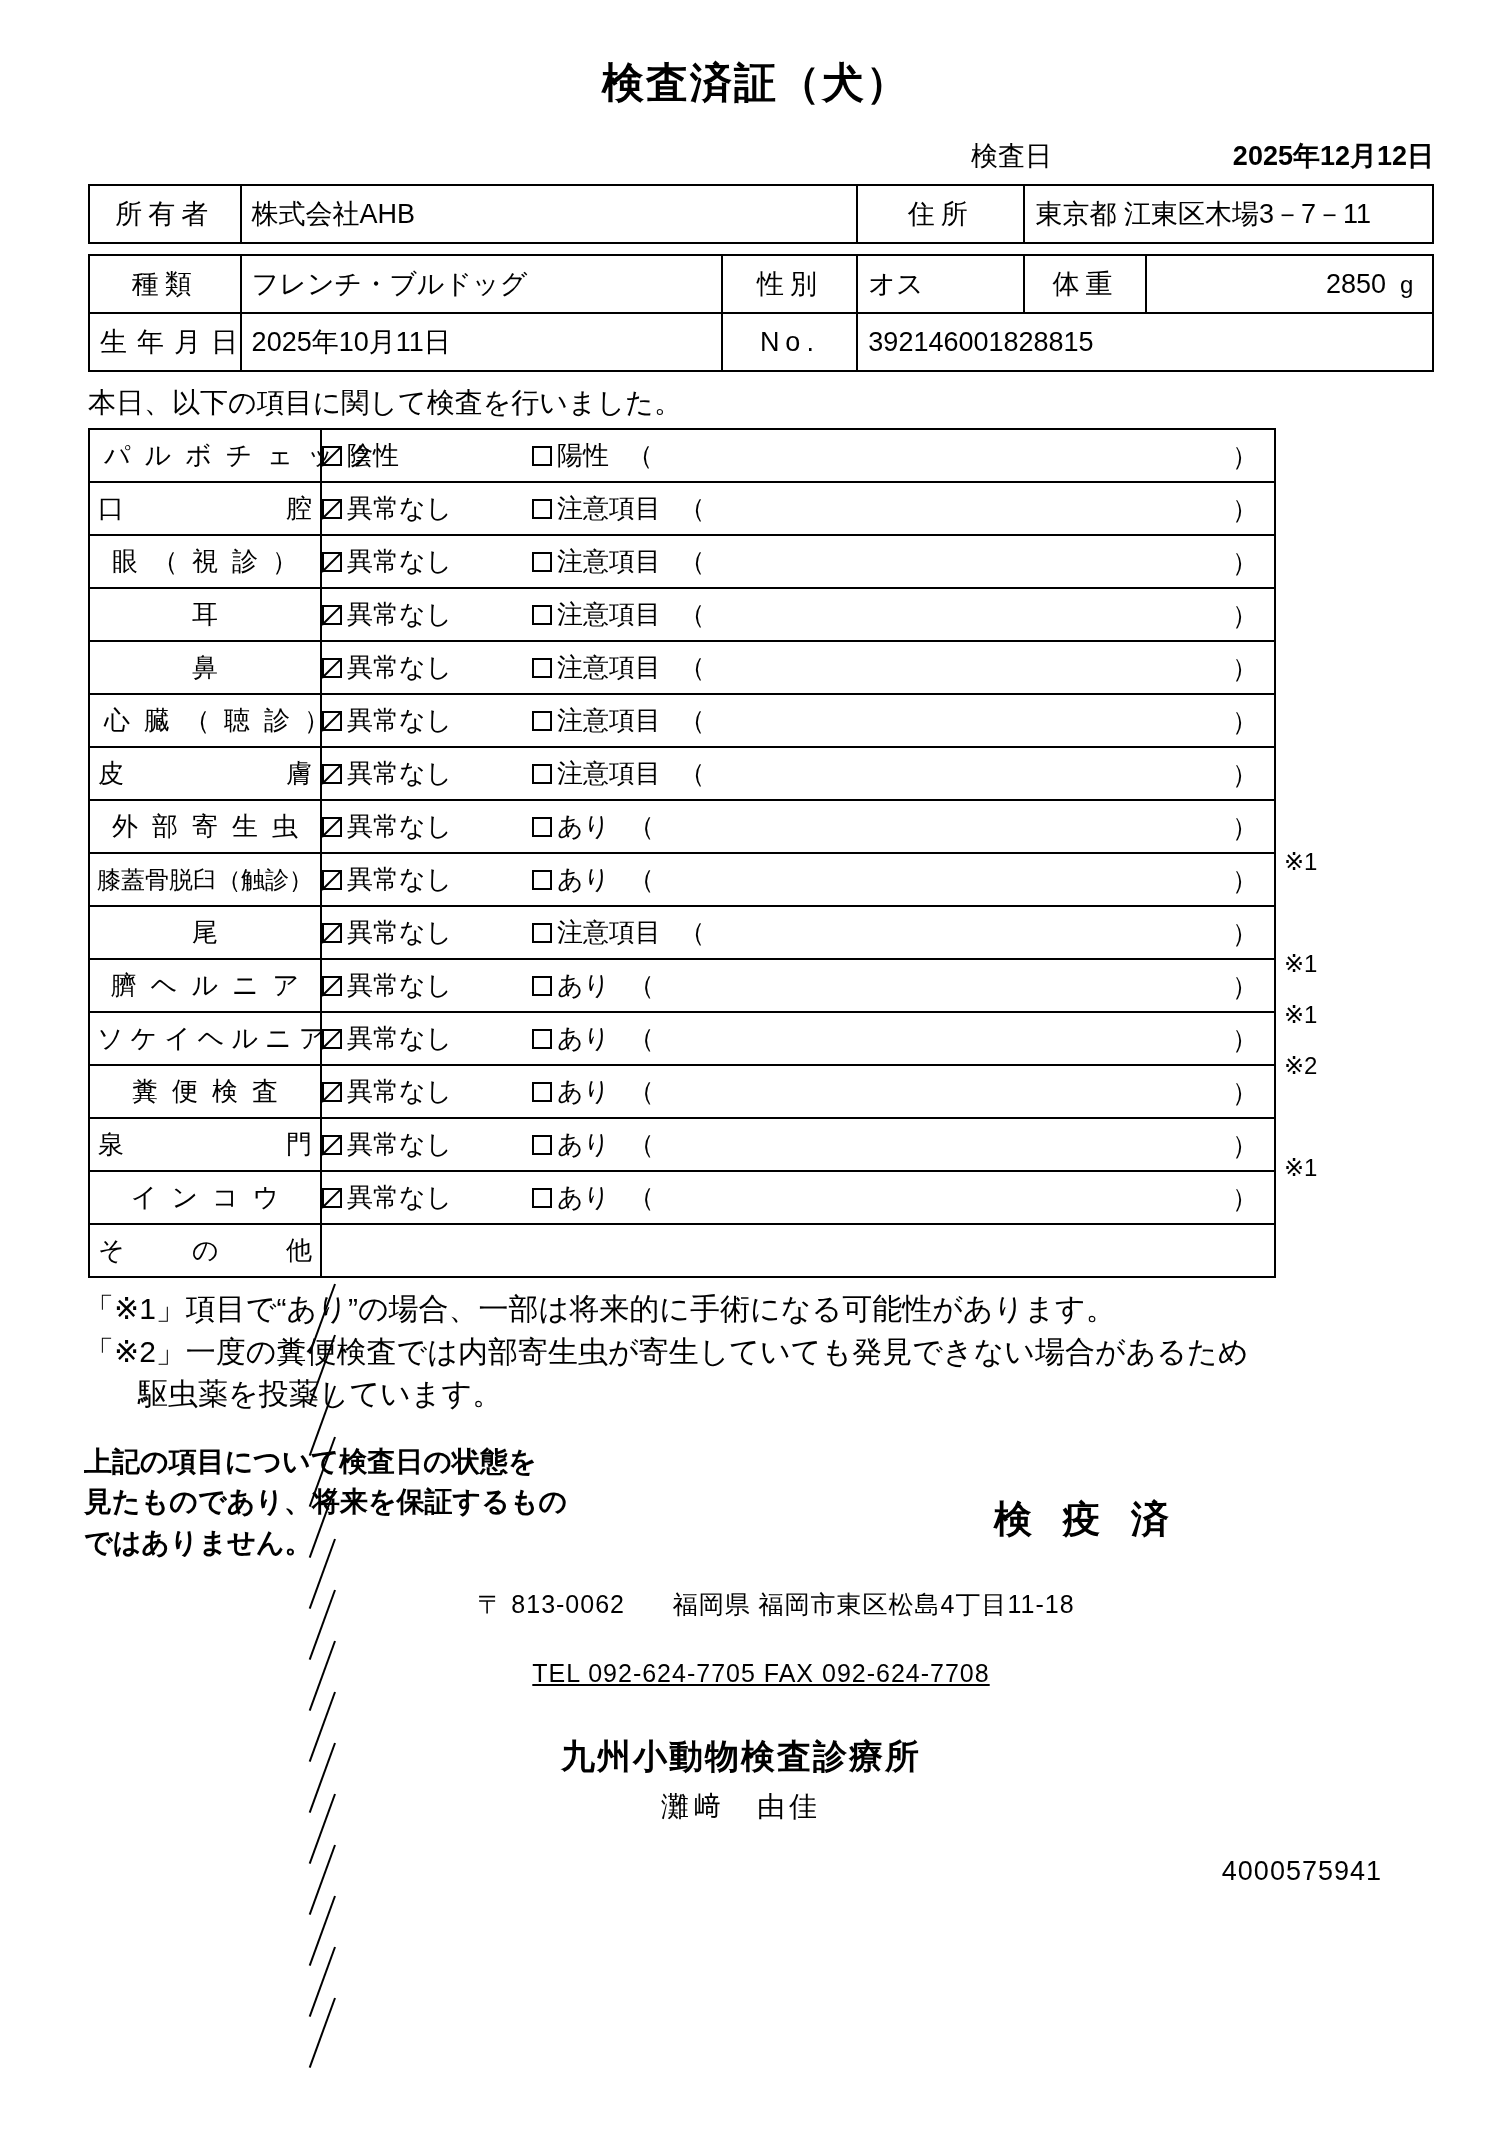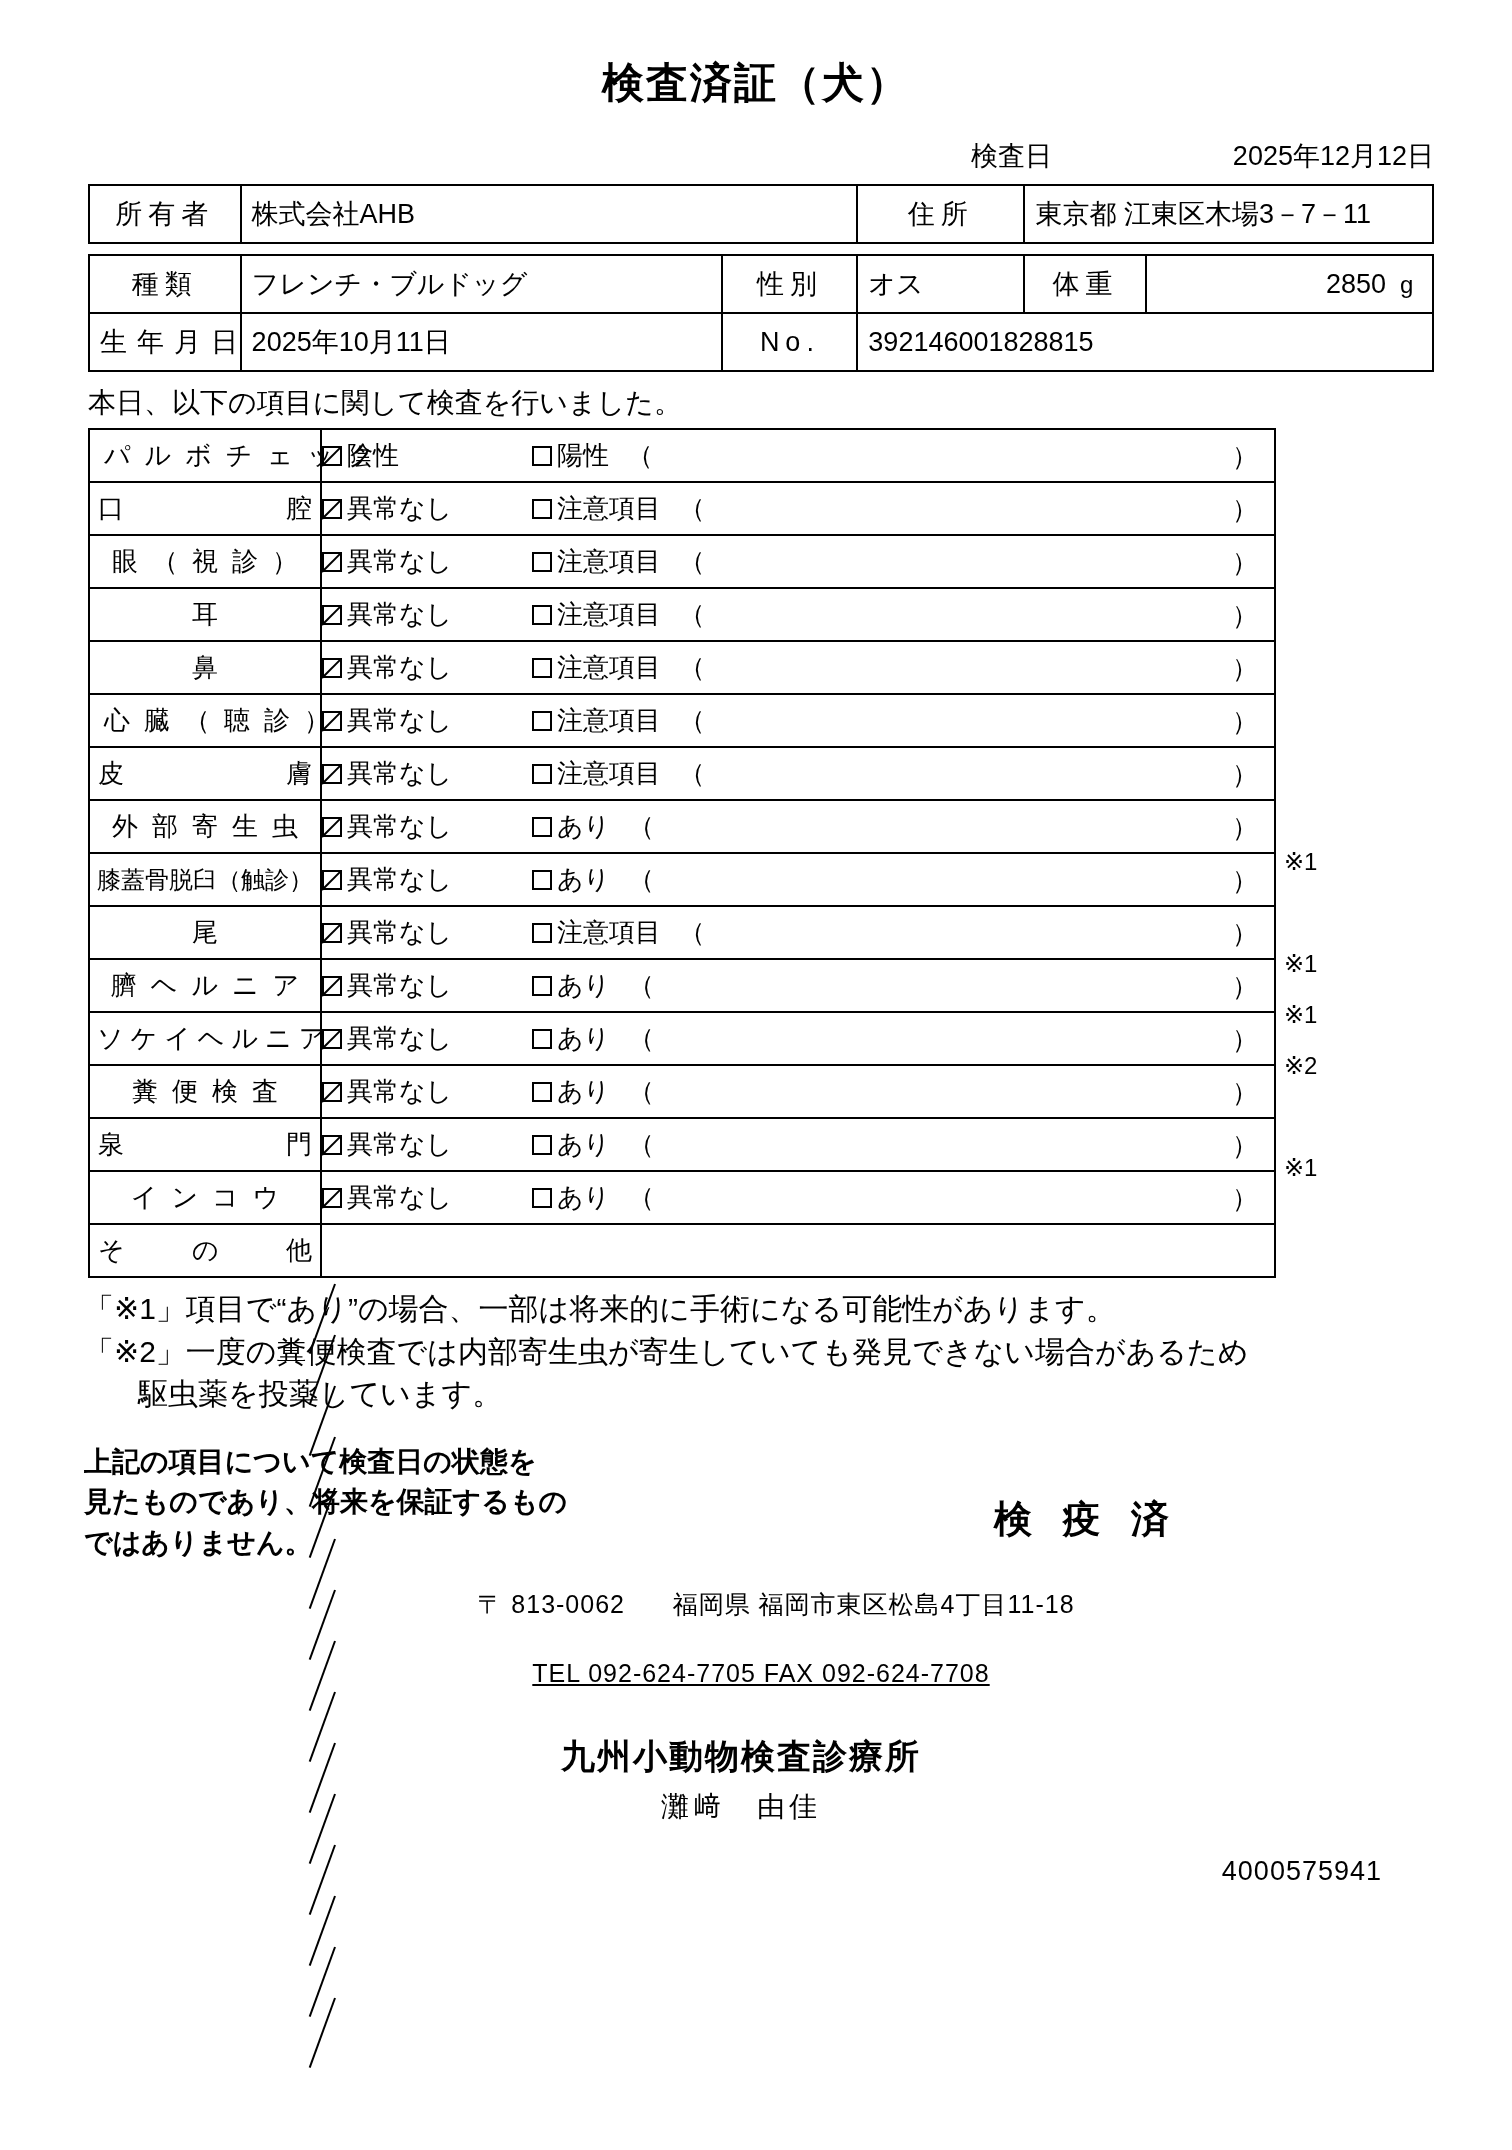--- a/index.html
+++ b/index.html
@@ -43,20 +43,21 @@
     justify-content: flex-end;
     align-items: flex-start;
     font-size: 27px;
   }
   .exam-date-label {
     margin-right: 150px;
   }
   .exam-date-value {
     min-width: 232px;
     text-align: right;
+    font-weight: bold;
   }
 
   
   .info-wrap {
     margin: 6px 78px 0 88px;
   }
   table.info {
     border-collapse: collapse;
     width: 100%;
     table-layout: fixed;

